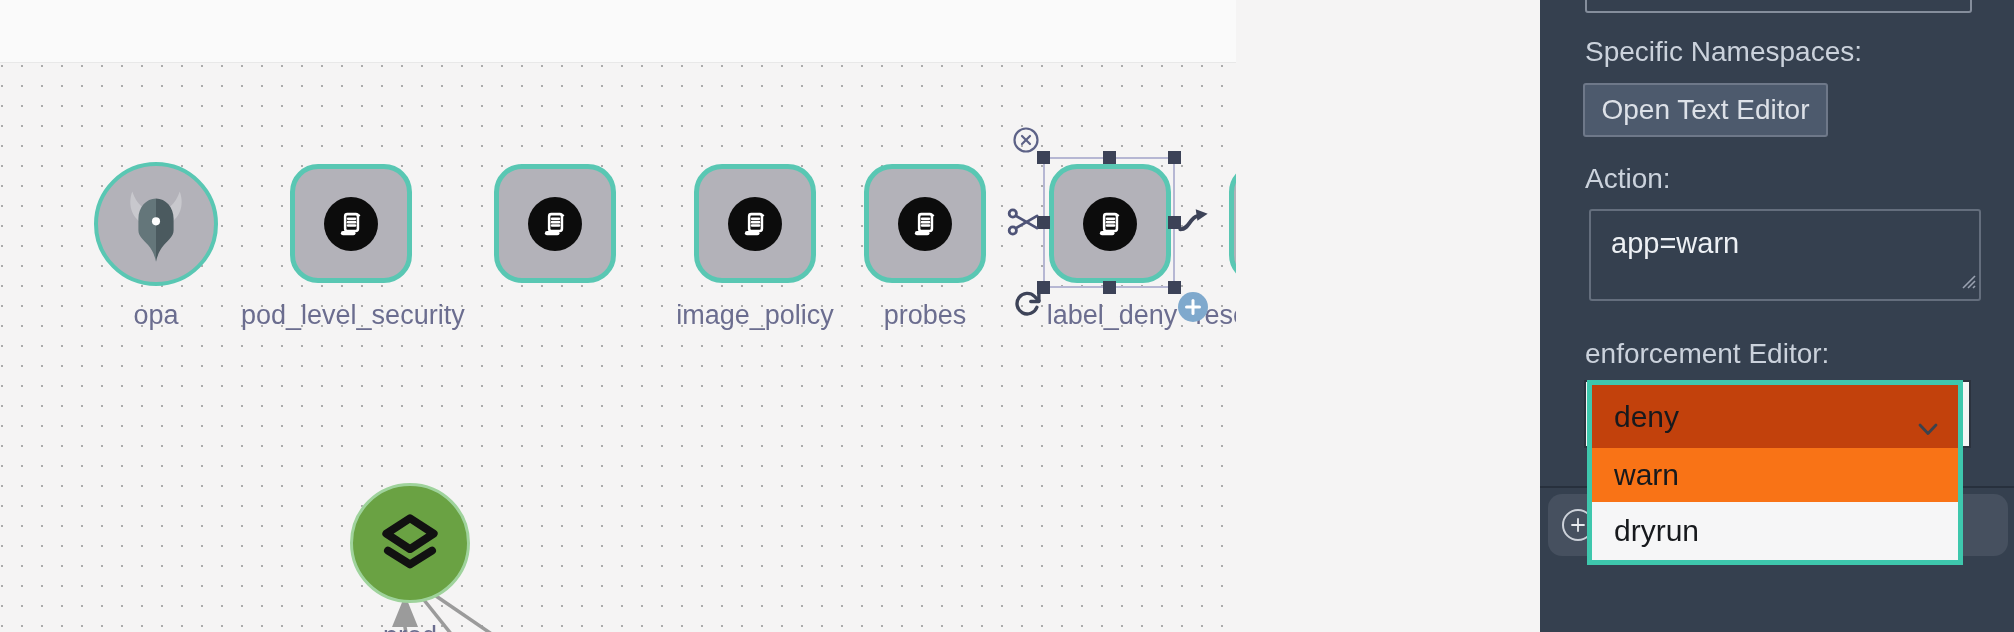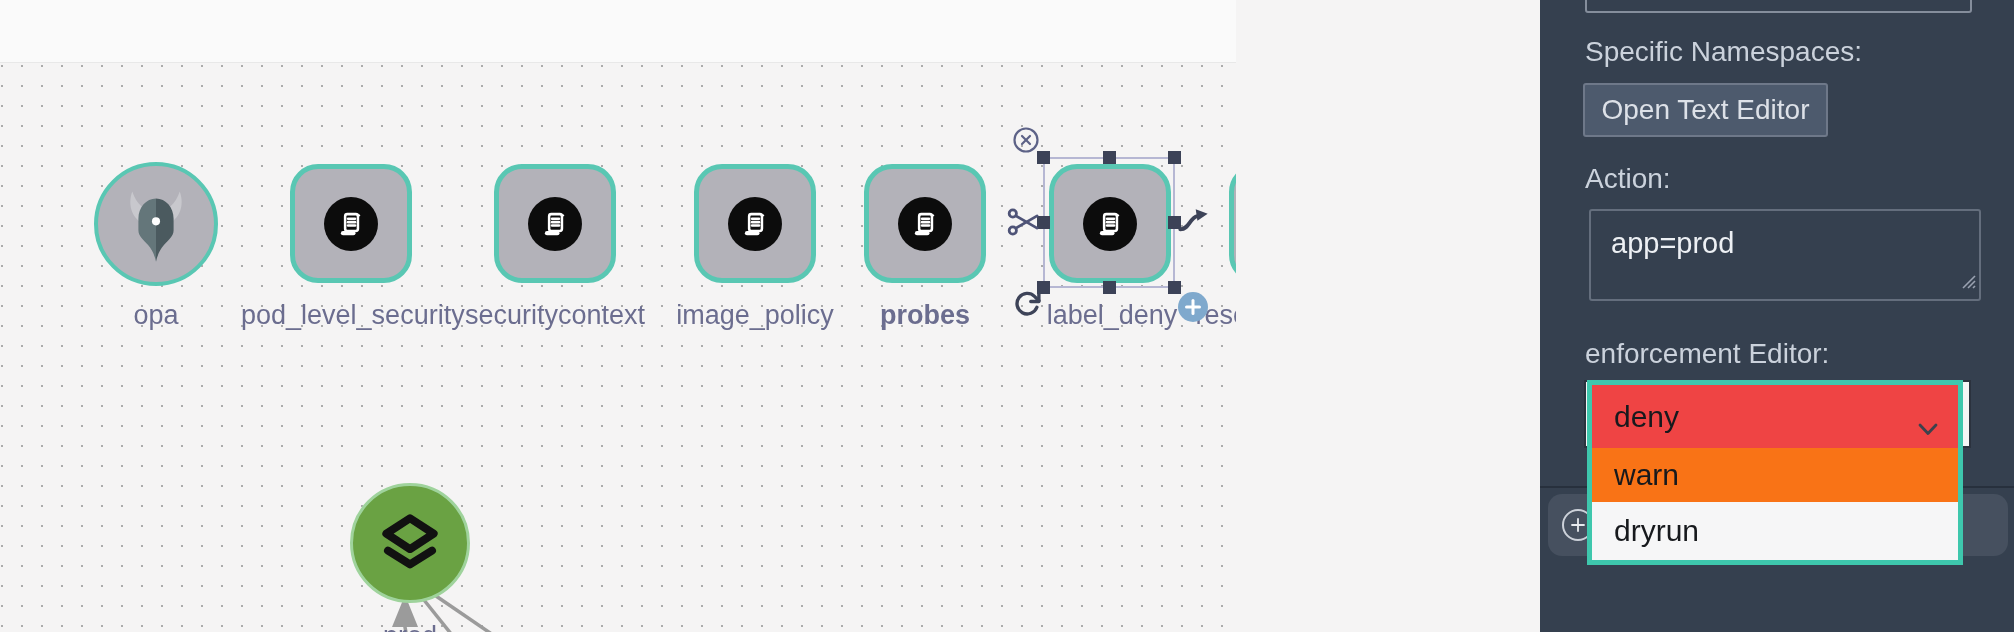--- a/index.html
+++ b/index.html
@@ -48,21 +48,21 @@
   .resize-corner{position:absolute;right:3px;bottom:3px;}
   .divider{position:absolute;left:0;top:486px;width:474px;height:2px;background:#27303d;}
   .bottom-panel{position:absolute;left:8px;top:494px;width:460px;height:62px;border-radius:14px;background:#46505f;}
   .add-outline{position:absolute;left:22px;top:509px;width:32px;height:32px;box-sizing:border-box;
     border:2px solid #ccd1d9;border-radius:50%;display:flex;align-items:center;justify-content:center;}
   .ghost-select{position:absolute;left:44px;top:380px;width:387px;height:68px;box-sizing:border-box;
     background:#f5f5f6;border:2px solid #2b323e;}
   .dropdown{position:absolute;left:47px;top:380px;width:376px;height:185px;box-sizing:border-box;
     border:5px solid #3ec7ad;background:#f6f6f7;}
   .dd-row{display:flex;align-items:center;padding-left:22px;font-size:30px;color:#17191d;position:relative;}
-  .dd-value{height:63px;background:#ef4444;}
+  .dd-value{height:63px;background:#c2410c;}
   .dd-warn{height:54px;background:#f97316;}
   .dd-dry{height:58px;background:#f6f6f7;}
   .chev{position:absolute;right:20px;top:24px;}
 </style>
 </head>
 <body>
 
 <div class="app">
 
   <div class="canvas">
@@ -107,21 +107,20 @@
         <svg width="32" height="32" viewBox="0 0 24 24" fill="none" stroke="#ffffff" stroke-width="1.9" stroke-linecap="round" stroke-linejoin="round">
           <rect x="7.6" y="4.6" width="9.6" height="12.6" rx="1.6"></rect>
           <line x1="9.8" y1="8" x2="15" y2="8"></line>
           <line x1="9.8" y1="10.6" x2="15" y2="10.6"></line>
           <line x1="9.8" y1="13.2" x2="15" y2="13.2"></line>
           <line x1="6" y1="18.9" x2="13.8" y2="18.9" stroke-width="3.2"></line>
           <circle cx="17.9" cy="5.5" r="0.9" fill="#ffffff" stroke="none"></circle>
         </svg>
       </span>
     </div>
-    <div class="nlabel" style="left:445px;">securitycontext</div>
 
     <div class="pnode" style="left:694px;top:164px;">
       <span class="badge">
         <svg width="32" height="32" viewBox="0 0 24 24" fill="none" stroke="#ffffff" stroke-width="1.9" stroke-linecap="round" stroke-linejoin="round">
           <rect x="7.6" y="4.6" width="9.6" height="12.6" rx="1.6"></rect>
           <line x1="9.8" y1="8" x2="15" y2="8"></line>
           <line x1="9.8" y1="10.6" x2="15" y2="10.6"></line>
           <line x1="9.8" y1="13.2" x2="15" y2="13.2"></line>
           <line x1="6" y1="18.9" x2="13.8" y2="18.9" stroke-width="3.2"></line>
           <circle cx="17.9" cy="5.5" r="0.9" fill="#ffffff" stroke="none"></circle>
@@ -135,21 +134,21 @@
         <svg width="32" height="32" viewBox="0 0 24 24" fill="none" stroke="#ffffff" stroke-width="1.9" stroke-linecap="round" stroke-linejoin="round">
           <rect x="7.6" y="4.6" width="9.6" height="12.6" rx="1.6"></rect>
           <line x1="9.8" y1="8" x2="15" y2="8"></line>
           <line x1="9.8" y1="10.6" x2="15" y2="10.6"></line>
           <line x1="9.8" y1="13.2" x2="15" y2="13.2"></line>
           <line x1="6" y1="18.9" x2="13.8" y2="18.9" stroke-width="3.2"></line>
           <circle cx="17.9" cy="5.5" r="0.9" fill="#ffffff" stroke="none"></circle>
         </svg>
       </span>
     </div>
-    <div class="nlabel" style="left:815px;font-weight:bold;">probes</div>
+    <div class="nlabel" style="left:815px;">probes</div>
 
     <div class="pnode" style="left:1049px;top:164px;">
       <span class="badge">
         <svg width="32" height="32" viewBox="0 0 24 24" fill="none" stroke="#ffffff" stroke-width="1.9" stroke-linecap="round" stroke-linejoin="round">
           <rect x="7.6" y="4.6" width="9.6" height="12.6" rx="1.6"></rect>
           <line x1="9.8" y1="8" x2="15" y2="8"></line>
           <line x1="9.8" y1="10.6" x2="15" y2="10.6"></line>
           <line x1="9.8" y1="13.2" x2="15" y2="13.2"></line>
           <line x1="6" y1="18.9" x2="13.8" y2="18.9" stroke-width="3.2"></line>
           <circle cx="17.9" cy="5.5" r="0.9" fill="#ffffff" stroke="none"></circle>
@@ -227,21 +226,21 @@
 
     <div class="partial-input"></div>
 
     <div class="side-label" style="top:36px;">Specific Namespaces:</div>
 
     <button class="ote-btn">Open Text Editor</button>
 
     <div class="side-label" style="top:163px;">Action:</div>
 
     <div class="labels-area">
-      <span>app=prod</span>
+      <span>app=warn</span>
       <span class="resize-corner">
         <svg width="17" height="17" viewBox="0 0 17 17" stroke="#9aa2b1" stroke-width="1.6">
           <line x1="16" y1="4" x2="4" y2="16"></line>
           <line x1="16" y1="9" x2="9" y2="16"></line>
           <line x1="16" y1="14" x2="14" y2="16"></line>
         </svg>
       </span>
     </div>
 
     <div class="side-label" style="top:338px;">enforcement Editor:</div>

